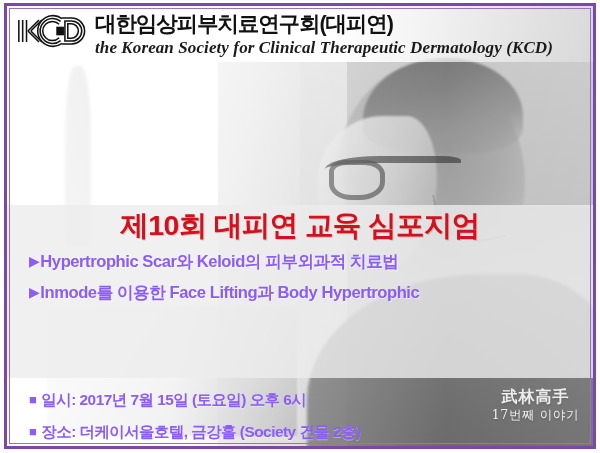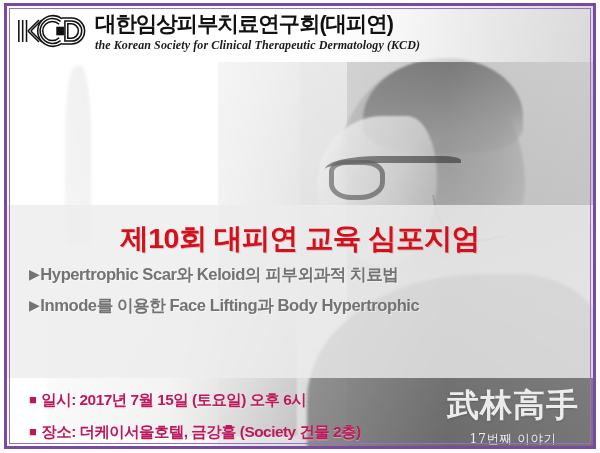--- a/index.html
+++ b/index.html
@@ -223,21 +223,21 @@
     font-weight: bold;
     letter-spacing: -1.1px;
     color: #111111;
     line-height: 1.15;
     white-space: nowrap;
   }
   .org-sub {
     font-family: "Liberation Serif", "DejaVu Serif", serif;
     font-style: italic;
     font-weight: bold;
-    font-size: 12px;
+    font-size: 17px;
     color: #1a1a1a;
     letter-spacing: .1px;
     white-space: nowrap;
     margin-top: 1px;
   }
 
   
   .band {
     position: absolute;
     left: 0;
@@ -245,21 +245,21 @@
     top: 199px;
     height: 173px;
     background: rgba(236,236,236,.80);
     z-index: 12;
   }
 
   .content {
     position: absolute;
     left: 0;
     right: 0;
-    top: 201px;
+    top: 188px;
     z-index: 18;
     padding: 0;
   }
 
   .main-title {
     text-align: center;
     color: #d4101c;
     font-size: 28.5px;
     font-weight: bold;
     letter-spacing: -0.6px;
@@ -268,21 +268,21 @@
     text-shadow: 1px 1px 0 rgba(120,0,0,.18);
     white-space: nowrap;
   }
 
   .bullets {
     margin: 14px 0 0 0;
     padding: 0 0 0 22px;
     list-style: none;
   }
   .bullet {
-    color: #737373;
+    color: #8b5cf6;
     font-size: 16.6px;
     font-weight: bold;
     letter-spacing: -0.45px;
     line-height: 1;
     margin-bottom: 15px;
     white-space: nowrap;
     text-shadow: 1px 1px 0 rgba(255,255,255,.45);
   }
   .bullet .arrow {
     font-size: 14px;
@@ -295,21 +295,21 @@
     position: absolute;
     left: 0;
     right: 0;
     top: 378px;
     bottom: 0;
     z-index: 18;
     padding: 8px 0 0 22px;
     box-sizing: border-box;
   }
   .info-line {
-    color: #be185d;
+    color: #8b5cf6;
     font-size: 15.4px;
     font-weight: bold;
     letter-spacing: -0.5px;
     line-height: 1;
     margin-bottom: 17px;
     white-space: nowrap;
     text-shadow: 0 1px 0 rgba(255,255,255,.35);
   }
   .info-line .sq {
     font-size: 13px;
@@ -323,29 +323,29 @@
     right: 14px;
     top: 383px;
     z-index: 19;
     text-align: center;
     color: rgba(255,255,255,.88);
     text-shadow: 0 1px 2px rgba(70,70,70,.45);
     line-height: 1;
   }
   .wm-main {
     font-family: "DejaVu Serif", "Liberation Serif", serif;
-    font-size: 32px;
+    font-size: 16px;
     font-weight: bold;
     letter-spacing: 1px;
   }
   .wm-sub {
     font-family: "DejaVu Serif", "Liberation Serif", serif;
     font-size: 12.5px;
     letter-spacing: .6px;
-    margin-top: 12px;
+    margin-top: 4px;
   }
 </style>
 </head>
 <body>
 
 <div class="poster">
 
   <div class="canvas">
 
     <div class="photo">

